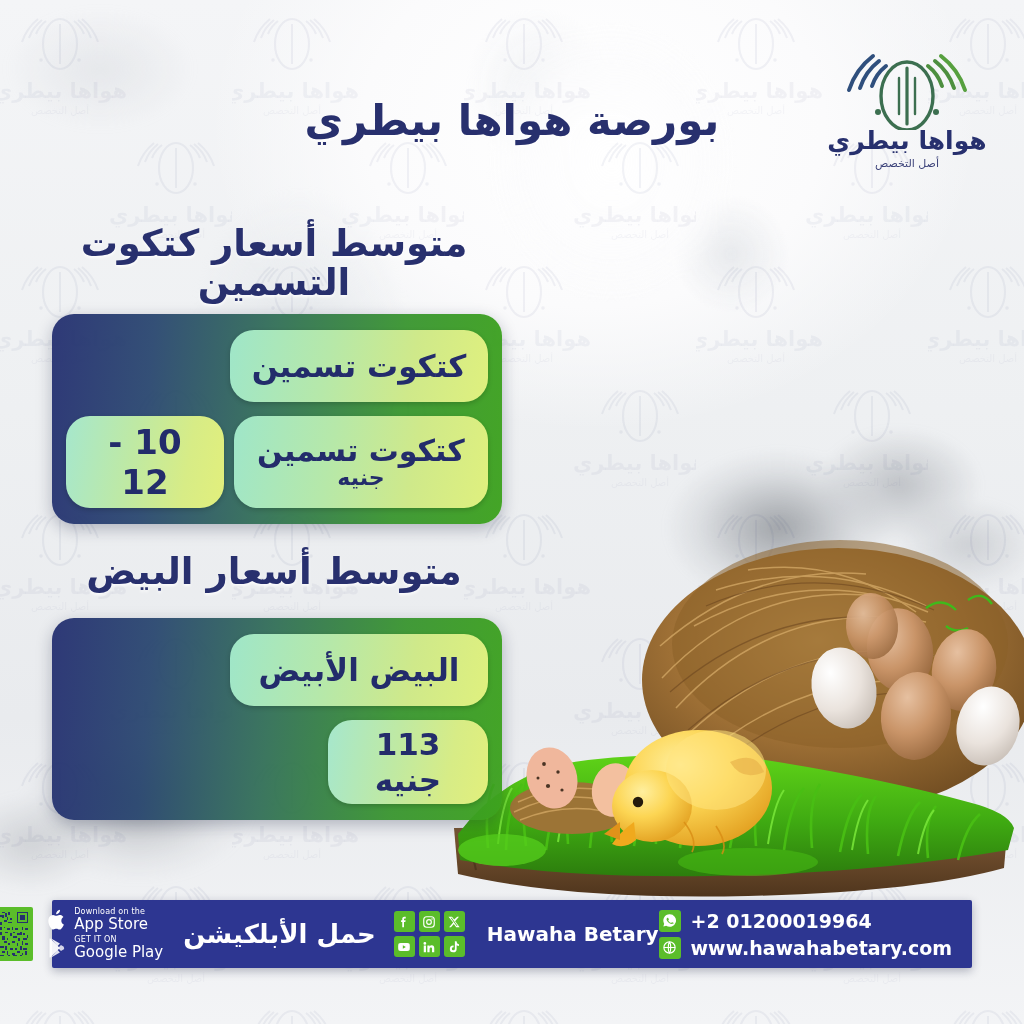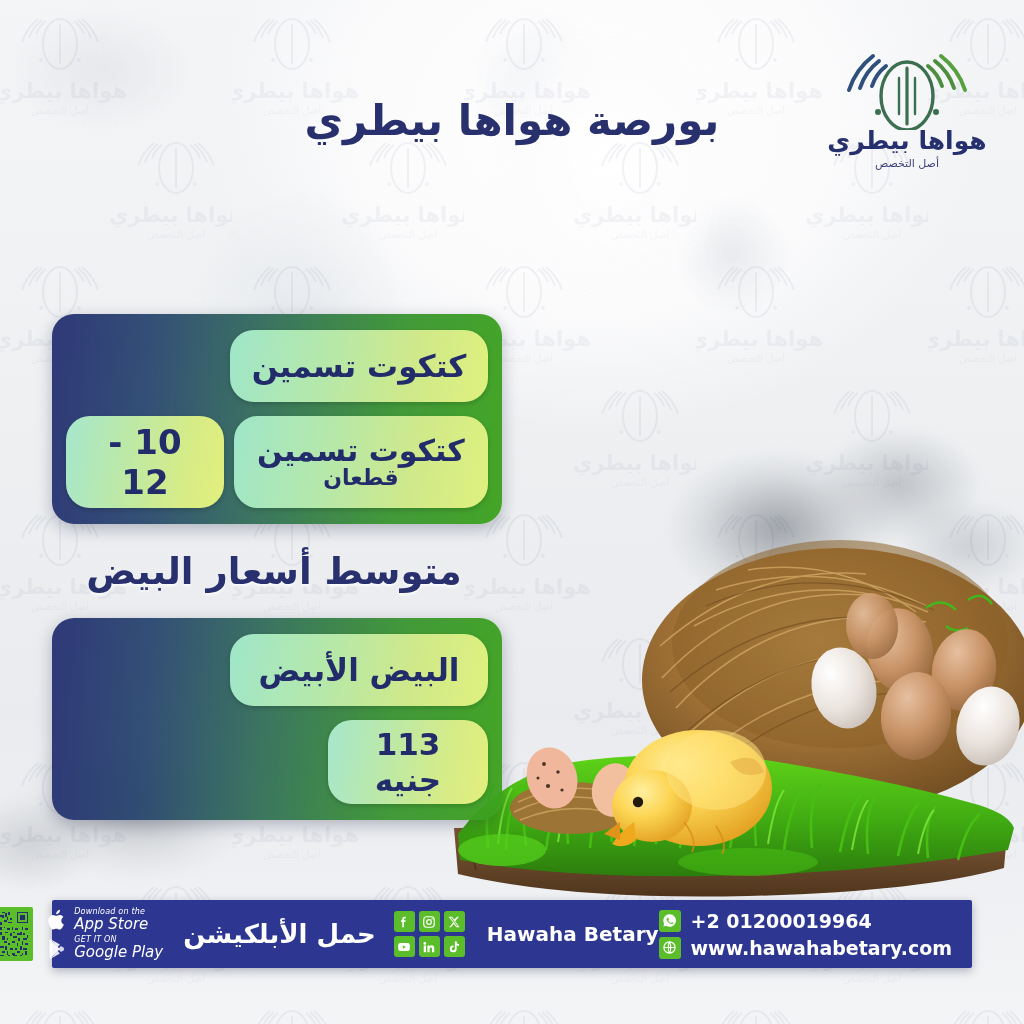--- a/index.html
+++ b/index.html
@@ -194,21 +194,21 @@
 
   .qr {
     width: 54px; height: 54px; margin-left: 18px;
     background: #5bbd2a;
     padding: 3px; border-radius: 2px;
     flex: 0 0 auto;
   }
   .qr svg { width: 100%; height: 100%; display: block; }
 
   .stores { display: flex; flex-direction: column; gap: 4px; margin-left: 14px; flex: 0 0 auto; }
-  .store-badge { display: flex; align-items: flex-end; gap: 7px; font-style: italic; }
+  .store-badge { display: flex; align-items: center; gap: 7px; }
   .store-badge svg { flex: 0 0 auto; }
   .store-text { color: #fff; line-height: 1; }
   .store-small { font-size: 8px; display: block; letter-spacing: .2px; }
   .store-big { font-size: 15px; display: block; font-weight: 400; margin-top: 1px; }
 
   .cta {
     color: #fff; font-size: 26px; font-weight: 700;
     margin-left: 20px; white-space: nowrap; flex: 0 0 auto;
     direction: rtl;
   }
@@ -439,31 +439,32 @@
       </g>
       <circle cx="62" cy="68" r="3" fill="#3c6f50"></circle>
       <circle cx="120" cy="68" r="3" fill="#3c6f50"></circle>
     </svg>
     <div class="logo-word">هواها بيطري</div>
     <div class="logo-tag">أصل التخصص</div>
   </div>
 
   <div class="title">بورصة هواها بيطري</div>
 
+  <div class="section-head" id="head-chicks">متوسط أسعار كتكوت التسمين</div>
 
   <div class="card" id="card-chicks">
     <div class="row">
       <div class="pill pill-name">
         <span>كتكوت تسمين</span>
       </div>
     </div>
     <div class="row">
       <div class="pill pill-name two-line">
         <span>كتكوت تسمين</span>
-        <span class="pill-sub">قطعان</span>
+        <span class="pill-sub">جنيه</span>
       </div>
       <div class="pill pill-value">
         <span>10 - 12</span>
       </div>
     </div>
   </div>
 
   <div class="section-head" id="head-eggs">متوسط أسعار البيض</div>
 
   <div class="card" id="card-eggs">

